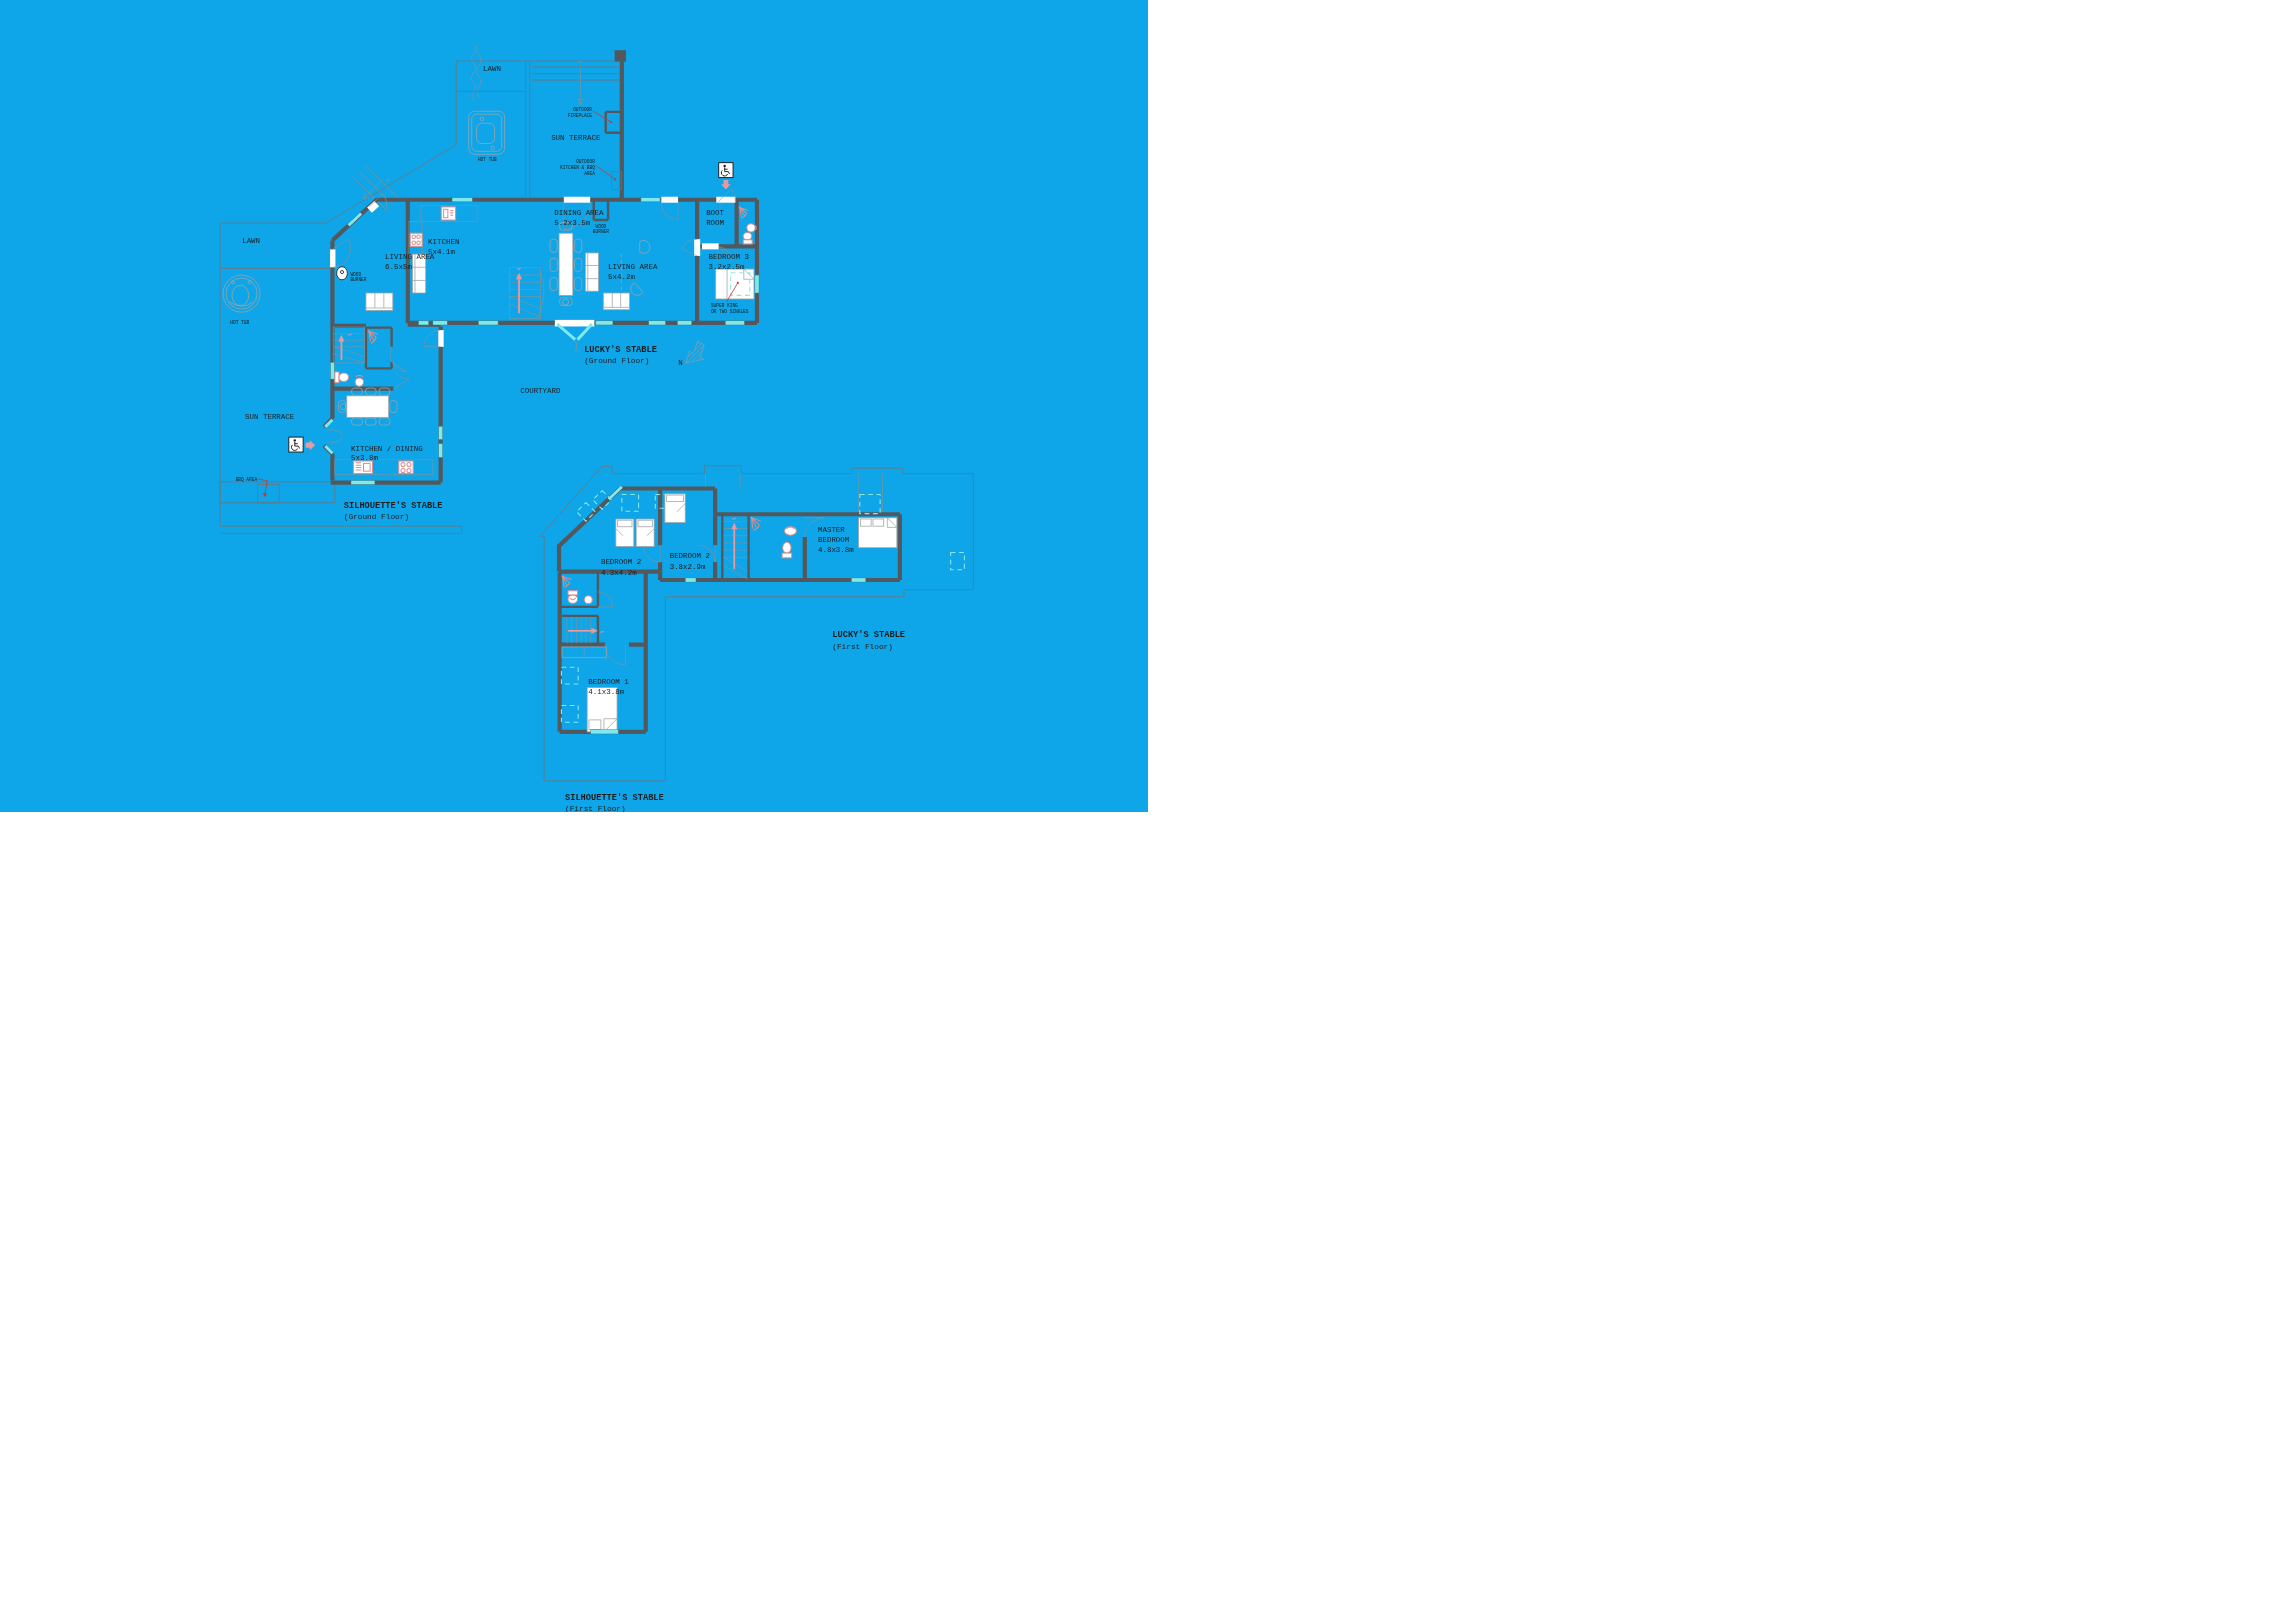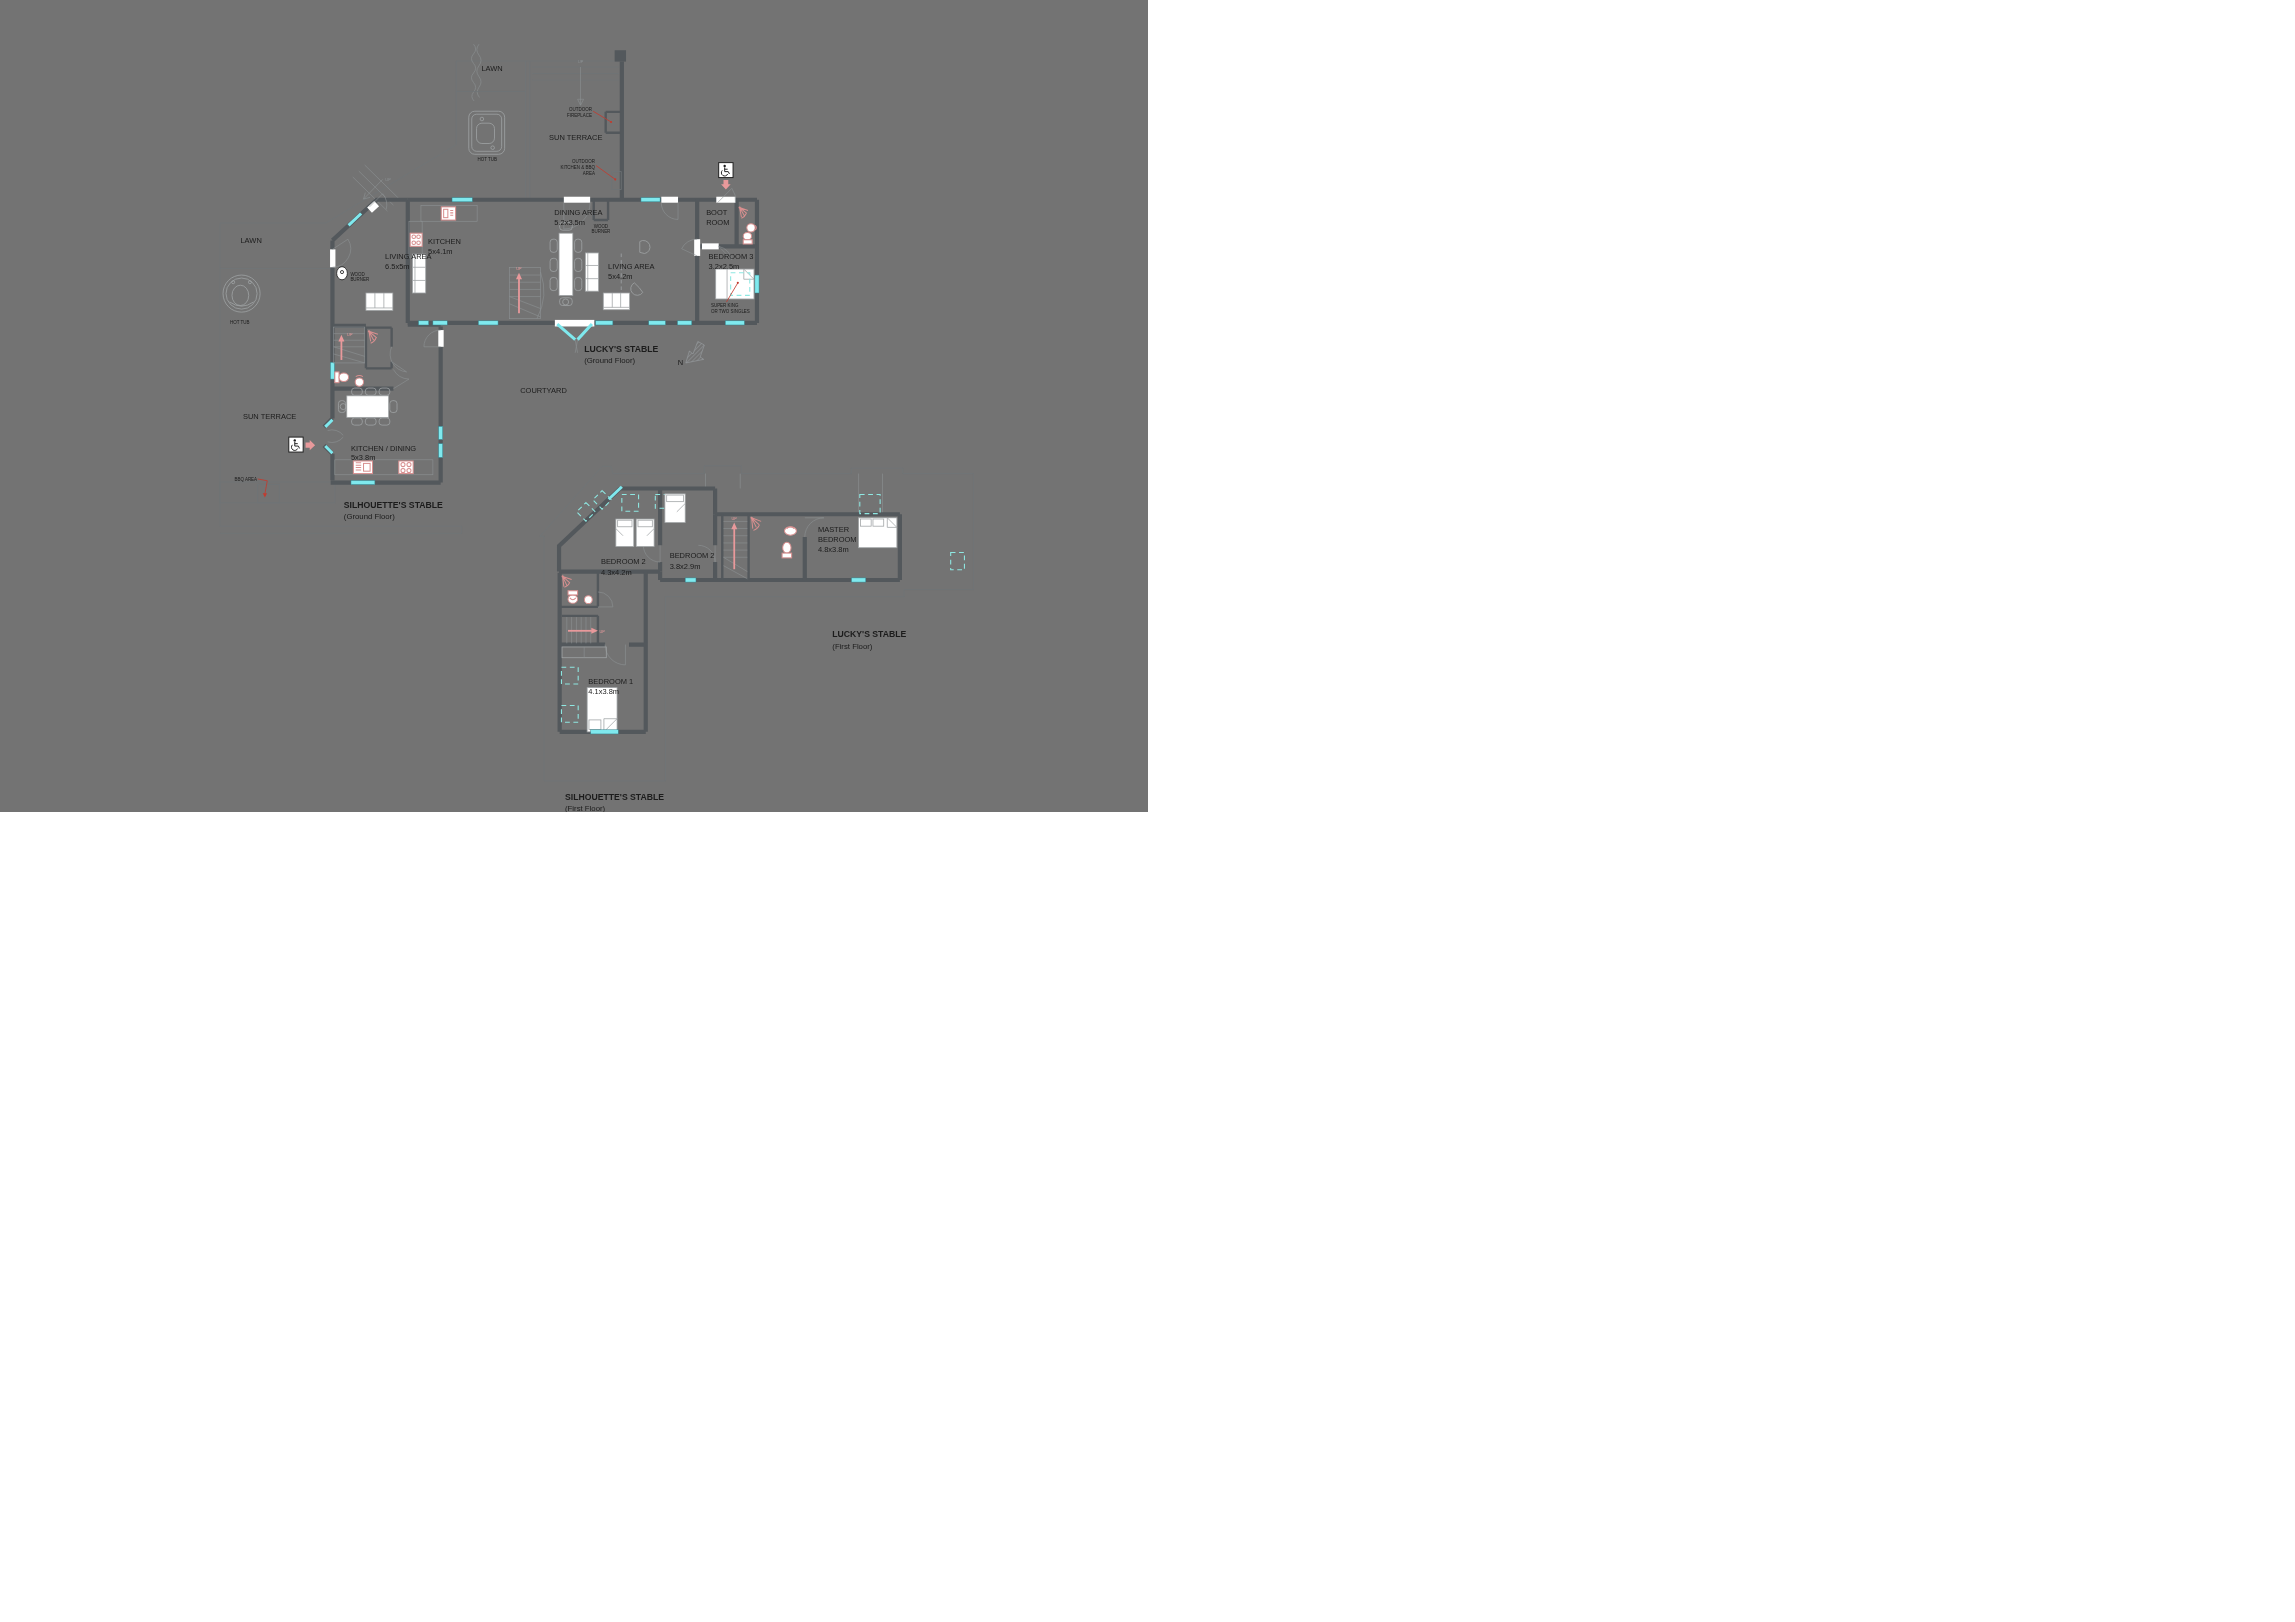--- a/index.html
+++ b/index.html
@@ -1,17 +1,17 @@
 <!DOCTYPE html>
 <html style="font-size:9.6px"><head>
 <meta charset="utf-8">
 <style>
   html,body{margin:0;padding:0;background:#ffffff;}
-  #stage{position:relative;width:1148px;height:812px;background:#737373;overflow:hidden;
-         font-family:Liberation Sans, sans-serif;}
+  #stage{position:relative;width:1148px;height:812px;background:#0ea5e9;overflow:hidden;
+         font-family:Liberation Mono, monospace;}
   svg{position:absolute;left:0;top:0;}
   
   .wall   {stroke:#53585c;stroke-width:7;fill:none;stroke-linecap:butt;}
   .wall4  {stroke:#53585c;stroke-width:4;fill:none;}
   .thin   {stroke:#6f7477;stroke-width:1.3;fill:none;}
   .thin2  {stroke:#8d9294;stroke-width:1;fill:none;}
   .furn   {stroke:#a0a4a6;stroke-width:1.3;fill:#ffffff;}
   .furnn  {stroke:#a0a4a6;stroke-width:1.3;fill:none;}
   .gap    {fill:#ffffff;stroke:none;}
   .win    {fill:#7fe9ee;stroke:#35808b;stroke-width:0.8;}

